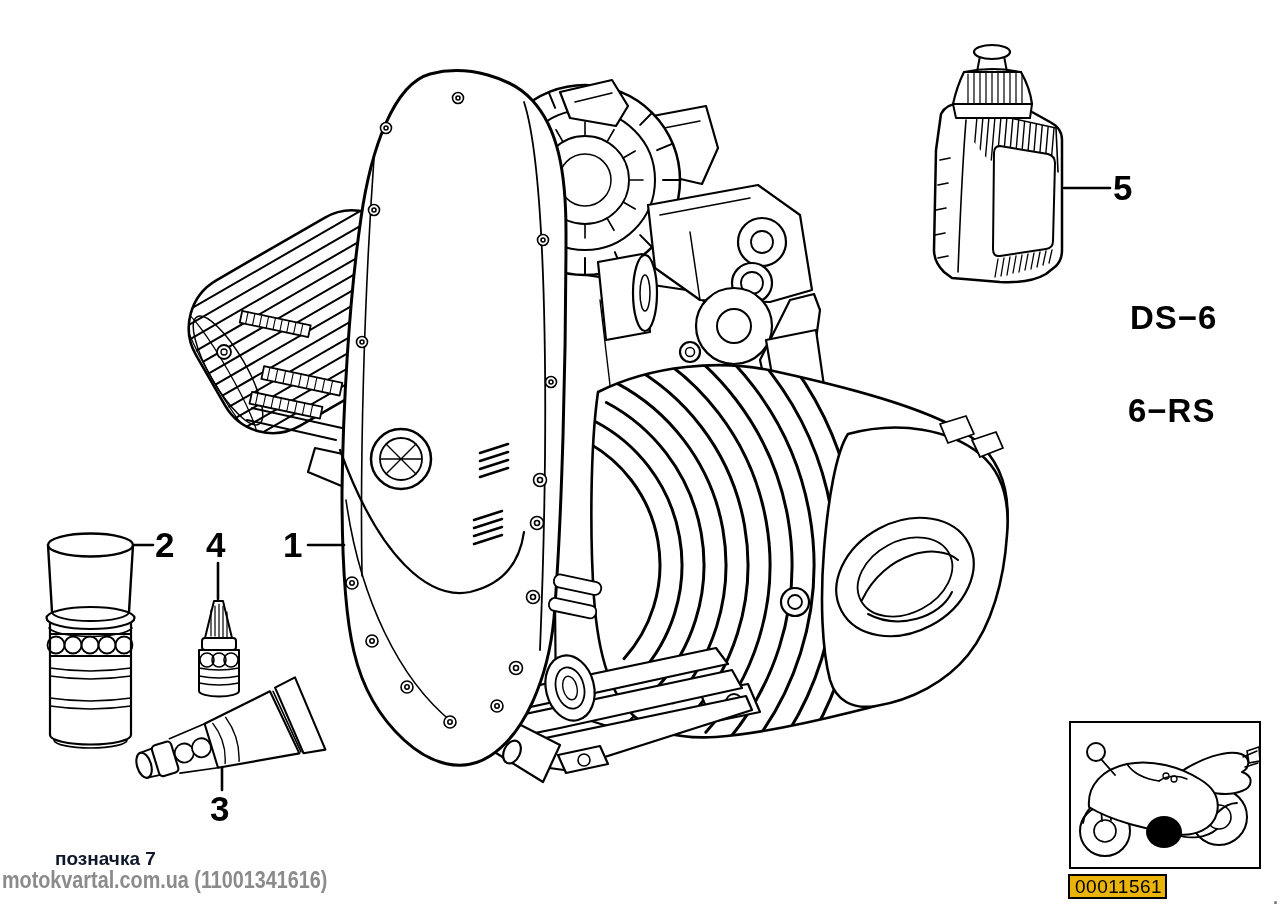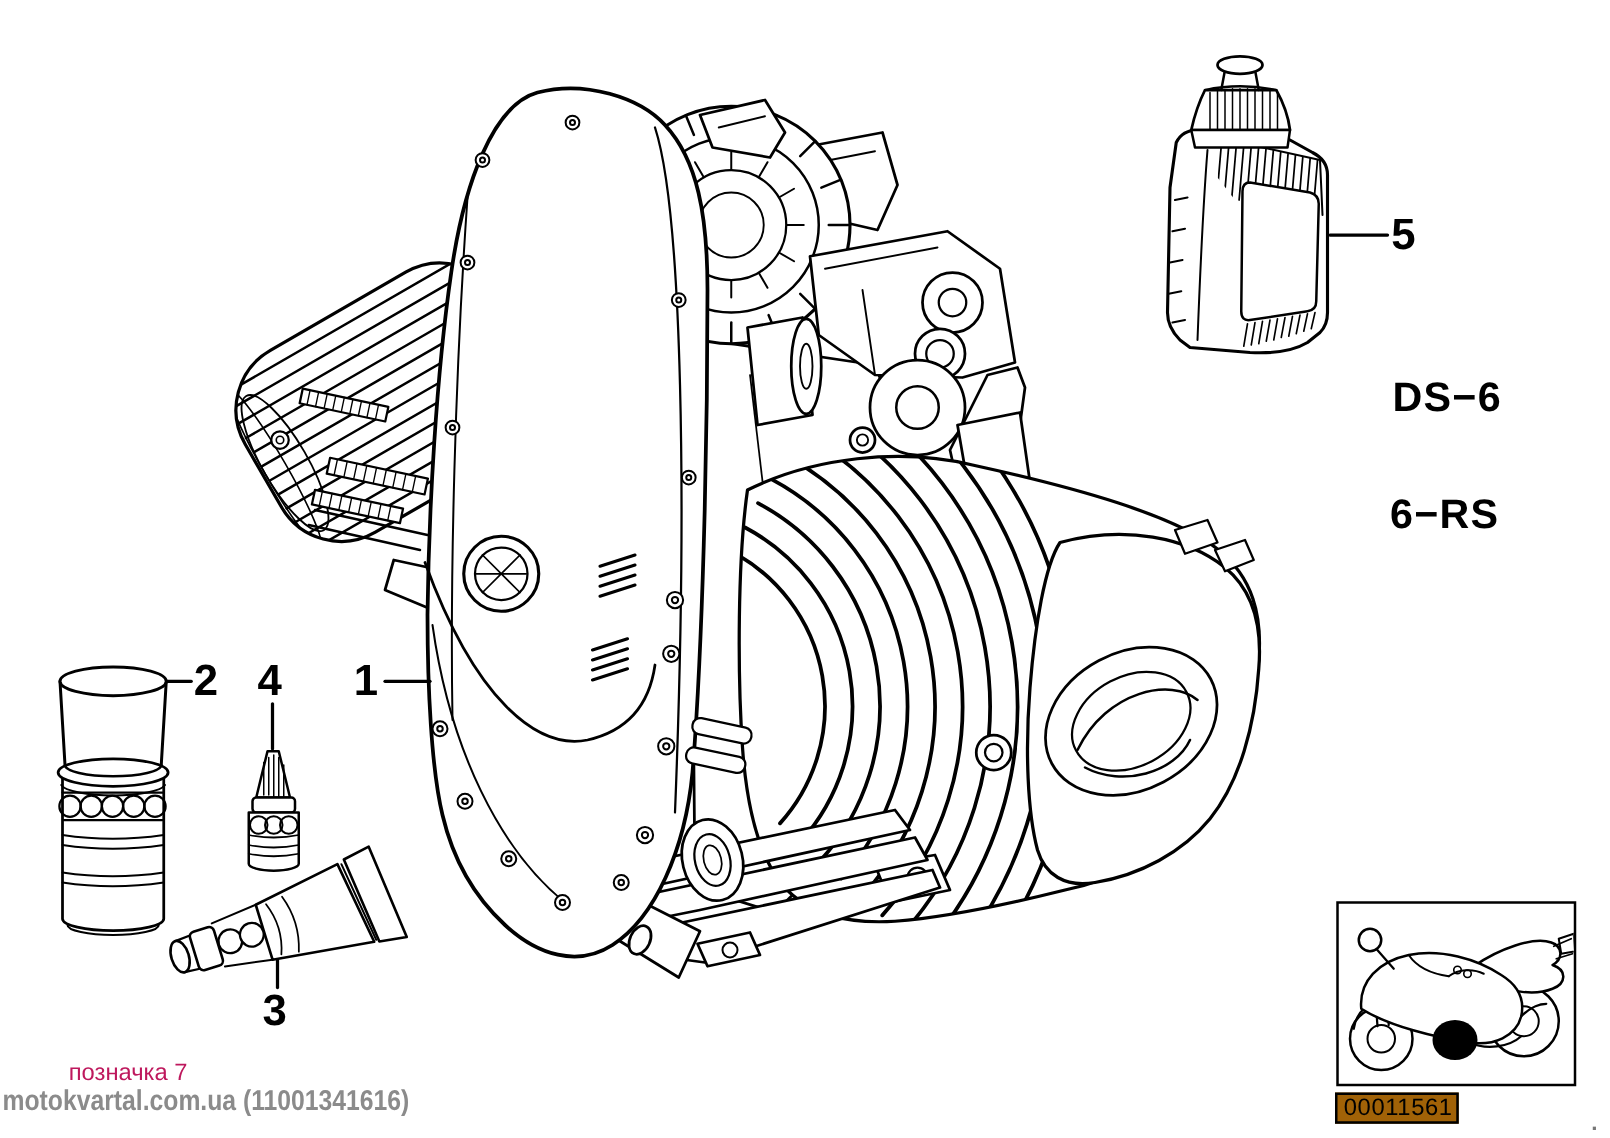--- a/index.html
+++ b/index.html
@@ -1,26 +1,26 @@
 <!DOCTYPE html>
 <html><head>
 <meta charset="utf-8">
 <style>
   html,body{margin:0;padding:0;background:#fff;}
   .canvas{position:relative;width:1288px;height:910px;background:#fff;overflow:hidden;
           font-family:"Liberation Sans",sans-serif;}
   svg{display:block;}
   .art{position:absolute;left:0;top:0;}
   .callout{position:absolute;font-weight:bold;font-size:35px;line-height:1;color:#000;}
-  .vcode{position:absolute;font-weight:bold;font-size:33px;line-height:1;color:#000;letter-spacing:1px;}
+  .vcode{position:absolute;font-weight:bold;font-size:33px;line-height:1;color:#000;letter-spacing:1px;margin-left:16px;}
   .thumb{position:absolute;left:1069px;top:721px;width:188px;height:144px;border:2px solid #000;background:#fff;}
   .codebox{position:absolute;left:1068px;top:874px;width:90px;height:21px;border:2px solid #000;
-           background:#a16207;font-size:19px;letter-spacing:.5px;color:#000;
+           background:#eab308;font-size:19px;letter-spacing:.5px;color:#000;
            display:flex;align-items:center;padding-left:5px;}
-  .mark{position:absolute;left:55px;top:848px;font-size:19px;font-weight:normal;color:#be185d;cursor:pointer;}
+  .mark{position:absolute;left:55px;top:848px;font-size:19px;font-weight:bold;color:#0f172a;cursor:pointer;}
   .site{position:absolute;left:2px;top:867px;font-size:23px;font-weight:bold;color:#8b8b8b;
         transform:scaleX(.86);transform-origin:0 50%;white-space:nowrap;}
   .straydot{position:absolute;left:1273px;top:888px;font-size:18px;color:#777;font-weight:bold;}
 </style>
 </head>
 <body>
 
 <div class="canvas">
 
   <svg class="art" width="1288" height="910" viewBox="0 0 1288 910">

